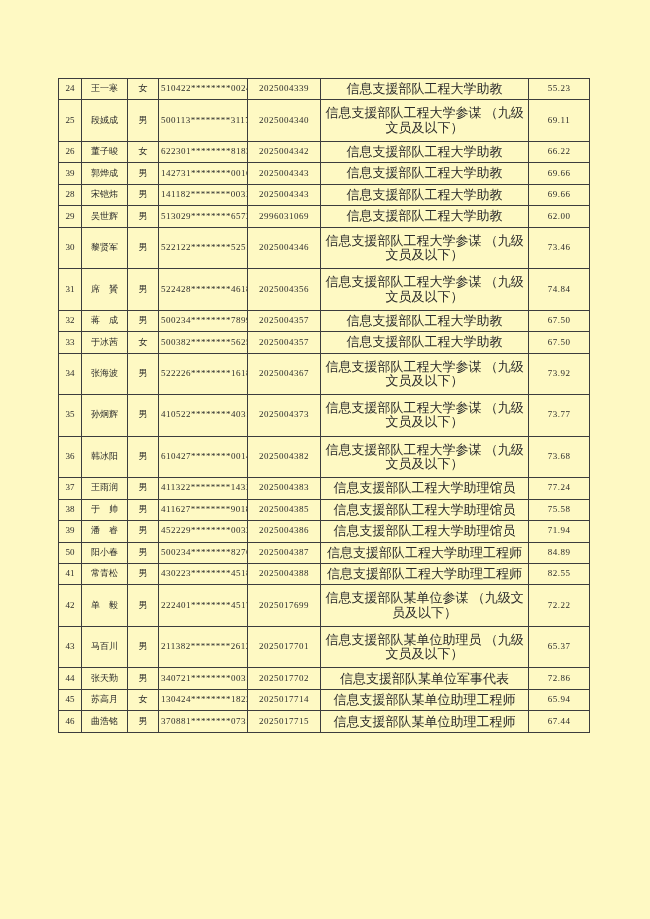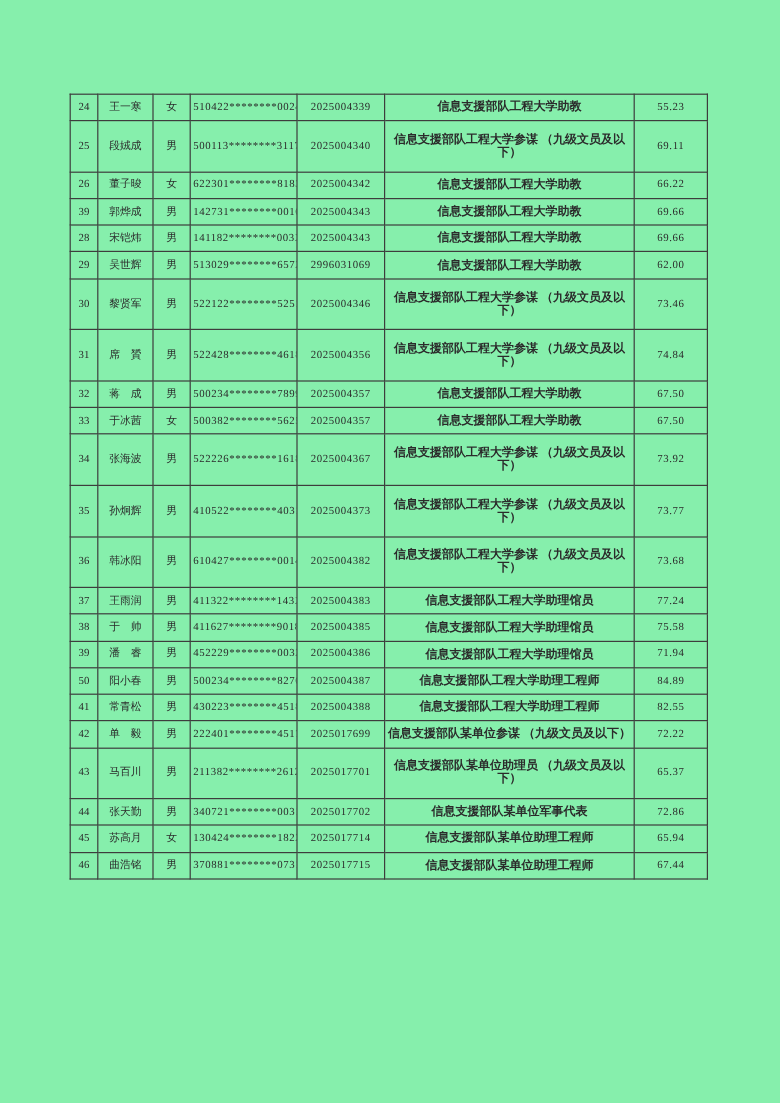--- a/index.html
+++ b/index.html
@@ -4,21 +4,21 @@
 <style>
   html, body {
     margin: 0;
     padding: 0;
     background: #ffffff;
   }
   .page {
     position: relative;
     width: 650px;
     height: 919px;
-    background: #86efac;
+    background: #fef9c3;
     font-family: "Liberation Serif", "DejaVu Serif", serif;
     color: #2b2b2b;
     overflow: hidden;
   }
   table.results {
     position: absolute;
     left: 58px;
     top: 78px;
     width: 531px;
     height: 655px;
@@ -32,22 +32,21 @@
     font-size: 9px;
     line-height: 1.1;
     color: #2b2b2b;
     padding: 0 2px;
     overflow: hidden;
   }
   table.results td.num {
     letter-spacing: 0.5px;
   }
   table.results td.pos {
-    font-size: 10px;
-    font-weight: bold;
+    font-size: 13px;
   }
   .footer {
     position: absolute;
     top: 866px;
     left: 0;
     width: 100%;
     text-align: center;
     font-size: 10px;
     color: #3a3a3a;
     letter-spacing: 1px;

